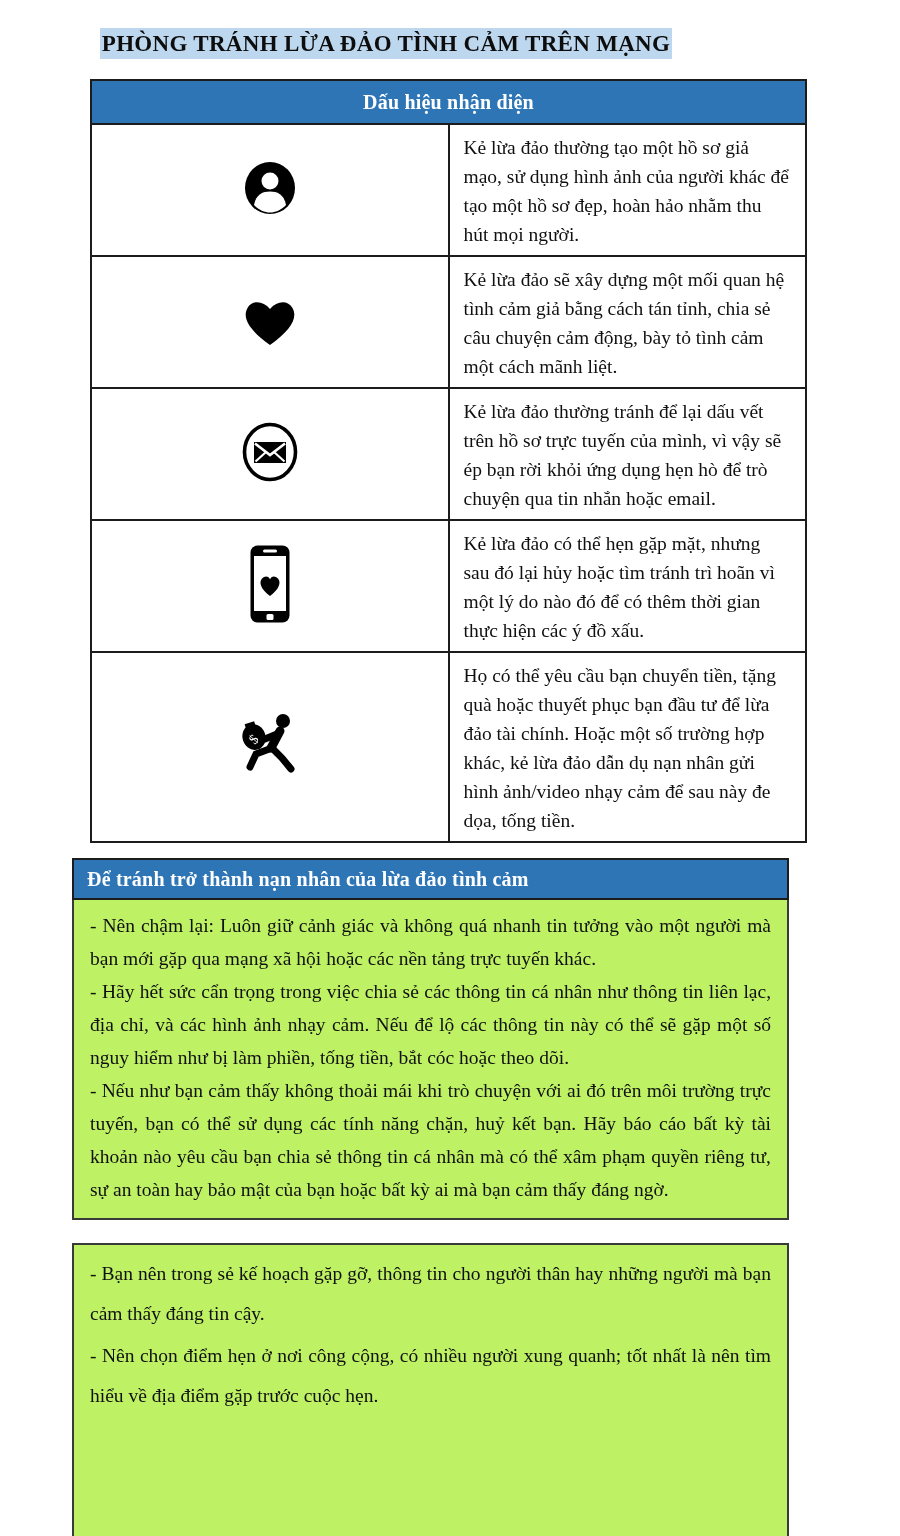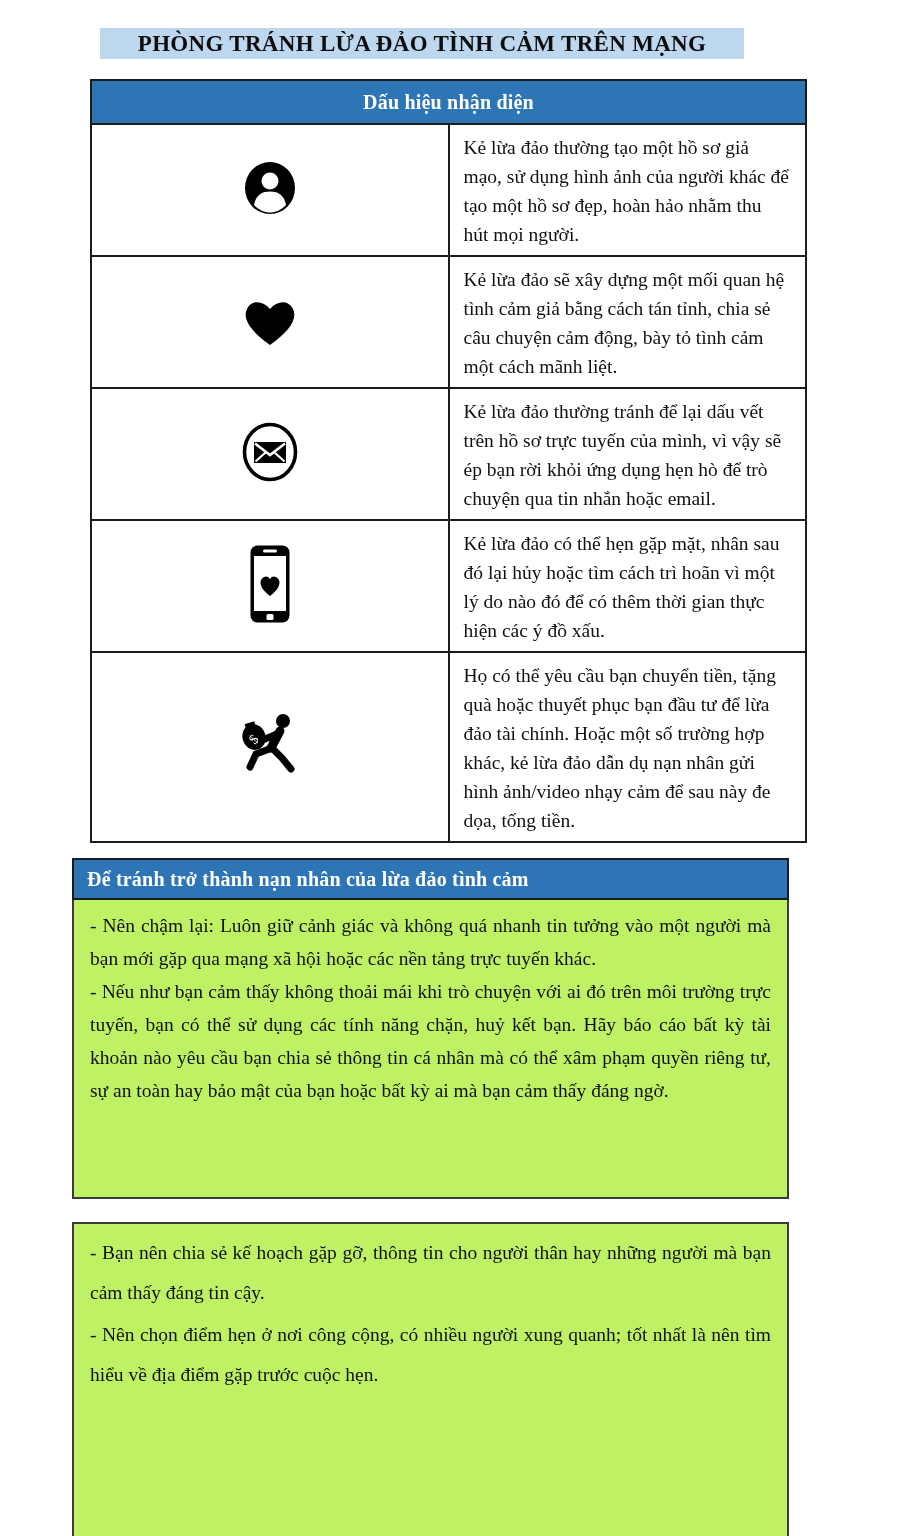--- a/index.html
+++ b/index.html
@@ -5,21 +5,21 @@
   html,body{margin:0;padding:0;}
   body{
     width:900px;height:1536px;background:#ffffff;
     font-family:"Liberation Serif","DejaVu Serif",serif;
     color:#101010;-webkit-font-smoothing:antialiased;
   }
   .page{position:relative;width:900px;height:1536px;overflow:hidden;}
 
   
   .title-bar{
-    margin:28px 0 0 100px;width:644px;height:31px;
+    margin:28px 0 0 100px;width:572px;height:31px;
     background:#BDD7EE;
     text-align:center;font-weight:bold;font-size:23px;line-height:31px;
     letter-spacing:.3px;color:#0d0d0d;
   }
 
   
   table.signs-table{
     margin:20px 0 0 90px;width:717px;
     border-collapse:collapse;table-layout:fixed;
   }
@@ -114,21 +114,21 @@
           <span class="icon">
             <svg width="42" height="80" viewBox="0 0 42 80">
               <rect x="1.5" y="1.5" width="39" height="77" rx="7" fill="#000"></rect>
               <rect x="5" y="12" width="32" height="55" fill="#fff"></rect>
               <rect x="14" y="5.5" width="14" height="3" rx="1.5" fill="#fff"></rect>
               <rect x="17.5" y="70" width="7" height="6" rx="1.5" fill="#fff"></rect>
               <path d="M21 52 C12 45.5 9.5 38.5 13 34.5 C16 31.2 20 32 21 35.6 C22 32 26 31.2 29 34.5 C32.5 38.5 30 45.5 21 52 Z" fill="#000"></path>
             </svg>
           </span>
         </td>
-        <td class="text-cell">Kẻ lừa đảo có thể hẹn gặp mặt, nhân sau đó lại hủy hoặc tìm cách trì hoãn vì một lý do nào đó để có thêm thời gian thực hiện các ý đồ xấu.</td>
+        <td class="text-cell">Kẻ lừa đảo có thể hẹn gặp mặt, nhưng sau đó lại hủy hoặc tìm tránh trì hoãn vì một lý do nào đó để có thêm thời gian thực hiện các ý đồ xấu.</td>
       </tr>
       <tr class="r5">
         <td class="icon-cell">
           <span class="icon">
             <svg width="62" height="66" viewBox="0 0 62 66">
               <circle cx="44" cy="9" r="7" fill="#000"></circle>
               <g stroke="#000" stroke-linecap="round" fill="none">
                 <path d="M41 19 L32 36" stroke-width="9"></path>
                 <path d="M38 22 L26 27" stroke-width="7"></path>
                 <path d="M33 36 L17 42 L11 55" stroke-width="7"></path>
@@ -144,25 +144,26 @@
         </td>
         <td class="text-cell">Họ có thể yêu cầu bạn chuyển tiền, tặng quà hoặc thuyết phục bạn đầu tư để lừa đảo tài chính. Hoặc một số trường hợp khác, kẻ lừa đảo dẫn dụ nạn nhân gửi hình ảnh/video nhạy cảm để sau này đe dọa, tống tiền.</td>
       </tr>
     </tbody>
   </table>
 
   <div class="sec">
     <div class="sec-header">Để tránh trở thành nạn nhân của lừa đảo tình cảm</div>
     <div class="sec-box attached avoid-box">
       <p>- Nên chậm lại: Luôn giữ cảnh giác và không quá nhanh tin tưởng vào một người mà bạn mới gặp qua mạng xã hội hoặc các nền tảng trực tuyến khác.</p>
+      <p>- Hãy hết sức cẩn trọng trong việc chia sẻ các thông tin cá nhân như thông tin liên lạc, địa chỉ, và các hình ảnh nhạy cảm. Nếu để lộ các thông tin này có thể sẽ gặp một số nguy hiểm như bị làm phiền, tống tiền, bắt cóc hoặc theo dõi.</p>
       <p>- Nếu như bạn cảm thấy không thoải mái khi trò chuyện với ai đó trên môi trường trực tuyến, bạn có thể sử dụng các tính năng chặn, huỷ kết bạn. Hãy báo cáo bất kỳ tài khoản nào yêu cầu bạn chia sẻ thông tin cá nhân mà có thể xâm phạm quyền riêng tư, sự an toàn hay bảo mật của bạn hoặc bất kỳ ai mà bạn cảm thấy đáng ngờ.</p>
     </div>
   </div>
 
   <div class="sec second">
     <div class="sec-box detached meet-box">
-      <p>- Bạn nên chia sẻ kế hoạch gặp gỡ, thông tin cho người thân hay những người mà bạn cảm thấy đáng tin cậy.</p>
+      <p>- Bạn nên trong sẻ kế hoạch gặp gỡ, thông tin cho người thân hay những người mà bạn cảm thấy đáng tin cậy.</p>
       <p>- Nên chọn điểm hẹn ở nơi công cộng, có nhiều người xung quanh; tốt nhất là nên tìm hiểu về địa điểm gặp trước cuộc hẹn.</p>
 
     </div>
   </div>
 
 </div>
 
 </body></html>

